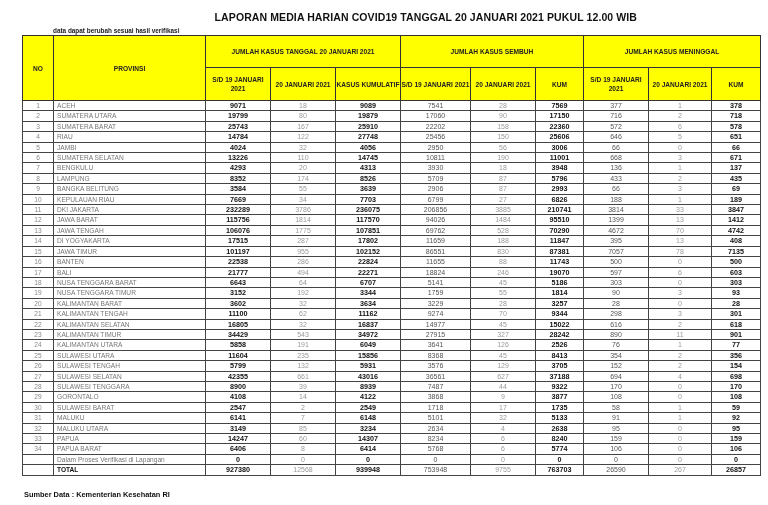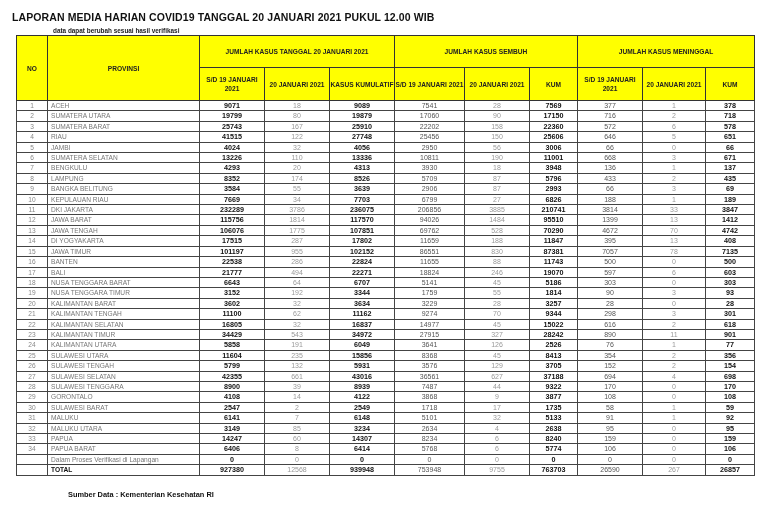--- a/index.html
+++ b/index.html
@@ -1,30 +1,30 @@
 <!DOCTYPE html>
 <html><head>
 <meta charset="utf-8">
 <style>
   html, body { margin:0; padding:0; background:#ffffff; }
   body { width:768px; height:505px; position:relative; overflow:hidden; font-family:"Liberation Sans", sans-serif; }
-  .title { position:absolute; left:0; top:11px; width:637px; text-align:left; font-weight:bold; font-size:10.5px; color:#111; letter-spacing:0.1px;margin-left:12px; }
+  .title { position:absolute; left:0; top:11px; width:637px; text-align:right; font-weight:bold; font-size:10.5px; color:#111; letter-spacing:0.1px; }
   .note { position:absolute; left:53px; top:27px; font-size:6.4px; font-weight:bold; color:#222; }
-  table { position:absolute; left:16px; top:35px; border-collapse:collapse; table-layout:fixed; }
+  table { position:absolute; left:22px; top:35px; border-collapse:collapse; table-layout:fixed; }
   th { background:#ffff00; font-weight:bold; font-size:6.6px; color:#222; border:1px solid #333; text-align:center; line-height:9px; padding:0; }
   th.top { height:31px; }
   th.sub { height:32px; }
   td { border:1px solid #444; height:9.4px; font-size:7px; line-height:9.4px; padding:0; text-align:center; font-family:"Liberation Sans", sans-serif; white-space:nowrap; overflow:hidden; }
   td.no { color:#888; font-size:6.6px; }
   td.prov { text-align:left; padding-left:3px; color:#777; font-size:6.6px; }
   td.b { font-weight:bold; color:#111; font-size:7.2px; }
   td.n { color:#555; }
   td.l { color:#999; }
   tr.total td.prov { color:#111; font-weight:bold; }
-  .footer { position:absolute; left:24px; top:490px; font-size:7.4px; font-weight:bold; color:#111;margin-left:44px; }
+  .footer { position:absolute; left:24px; top:490px; font-size:7.4px; font-weight:bold; color:#111; }
 </style>
 </head>
 <body>
 
 <div class="title">LAPORAN MEDIA HARIAN COVID19 TANGGAL 20 JANUARI 2021 PUKUL 12.00 WIB</div>
 <div class="note">data dapat berubah sesuai hasil verifikasi</div>
 
 <table>
   <colgroup>
     <col style="width:31px">
@@ -95,21 +95,21 @@
         <td class="n">22202</td>
         <td class="l">158</td>
         <td class="b">22360</td>
         <td class="n">572</td>
         <td class="l">6</td>
         <td class="b">578</td>
       </tr>
       <tr>
         <td class="no">4</td>
         <td class="prov">RIAU</td>
-        <td class="b">41515</td>
+        <td class="b">14784</td>
         <td class="l">122</td>
         <td class="b">27748</td>
         <td class="n">25456</td>
         <td class="l">150</td>
         <td class="b">25606</td>
         <td class="n">646</td>
         <td class="l">5</td>
         <td class="b">651</td>
       </tr>
       <tr>
@@ -123,21 +123,21 @@
         <td class="b">3006</td>
         <td class="n">66</td>
         <td class="l">0</td>
         <td class="b">66</td>
       </tr>
       <tr>
         <td class="no">6</td>
         <td class="prov">SUMATERA SELATAN</td>
         <td class="b">13226</td>
         <td class="l">110</td>
-        <td class="b">13336</td>
+        <td class="b">14745</td>
         <td class="n">10811</td>
         <td class="l">190</td>
         <td class="b">11001</td>
         <td class="n">668</td>
         <td class="l">3</td>
         <td class="b">671</td>
       </tr>
       <tr>
         <td class="no">7</td>
         <td class="prov">BENGKULU</td>

